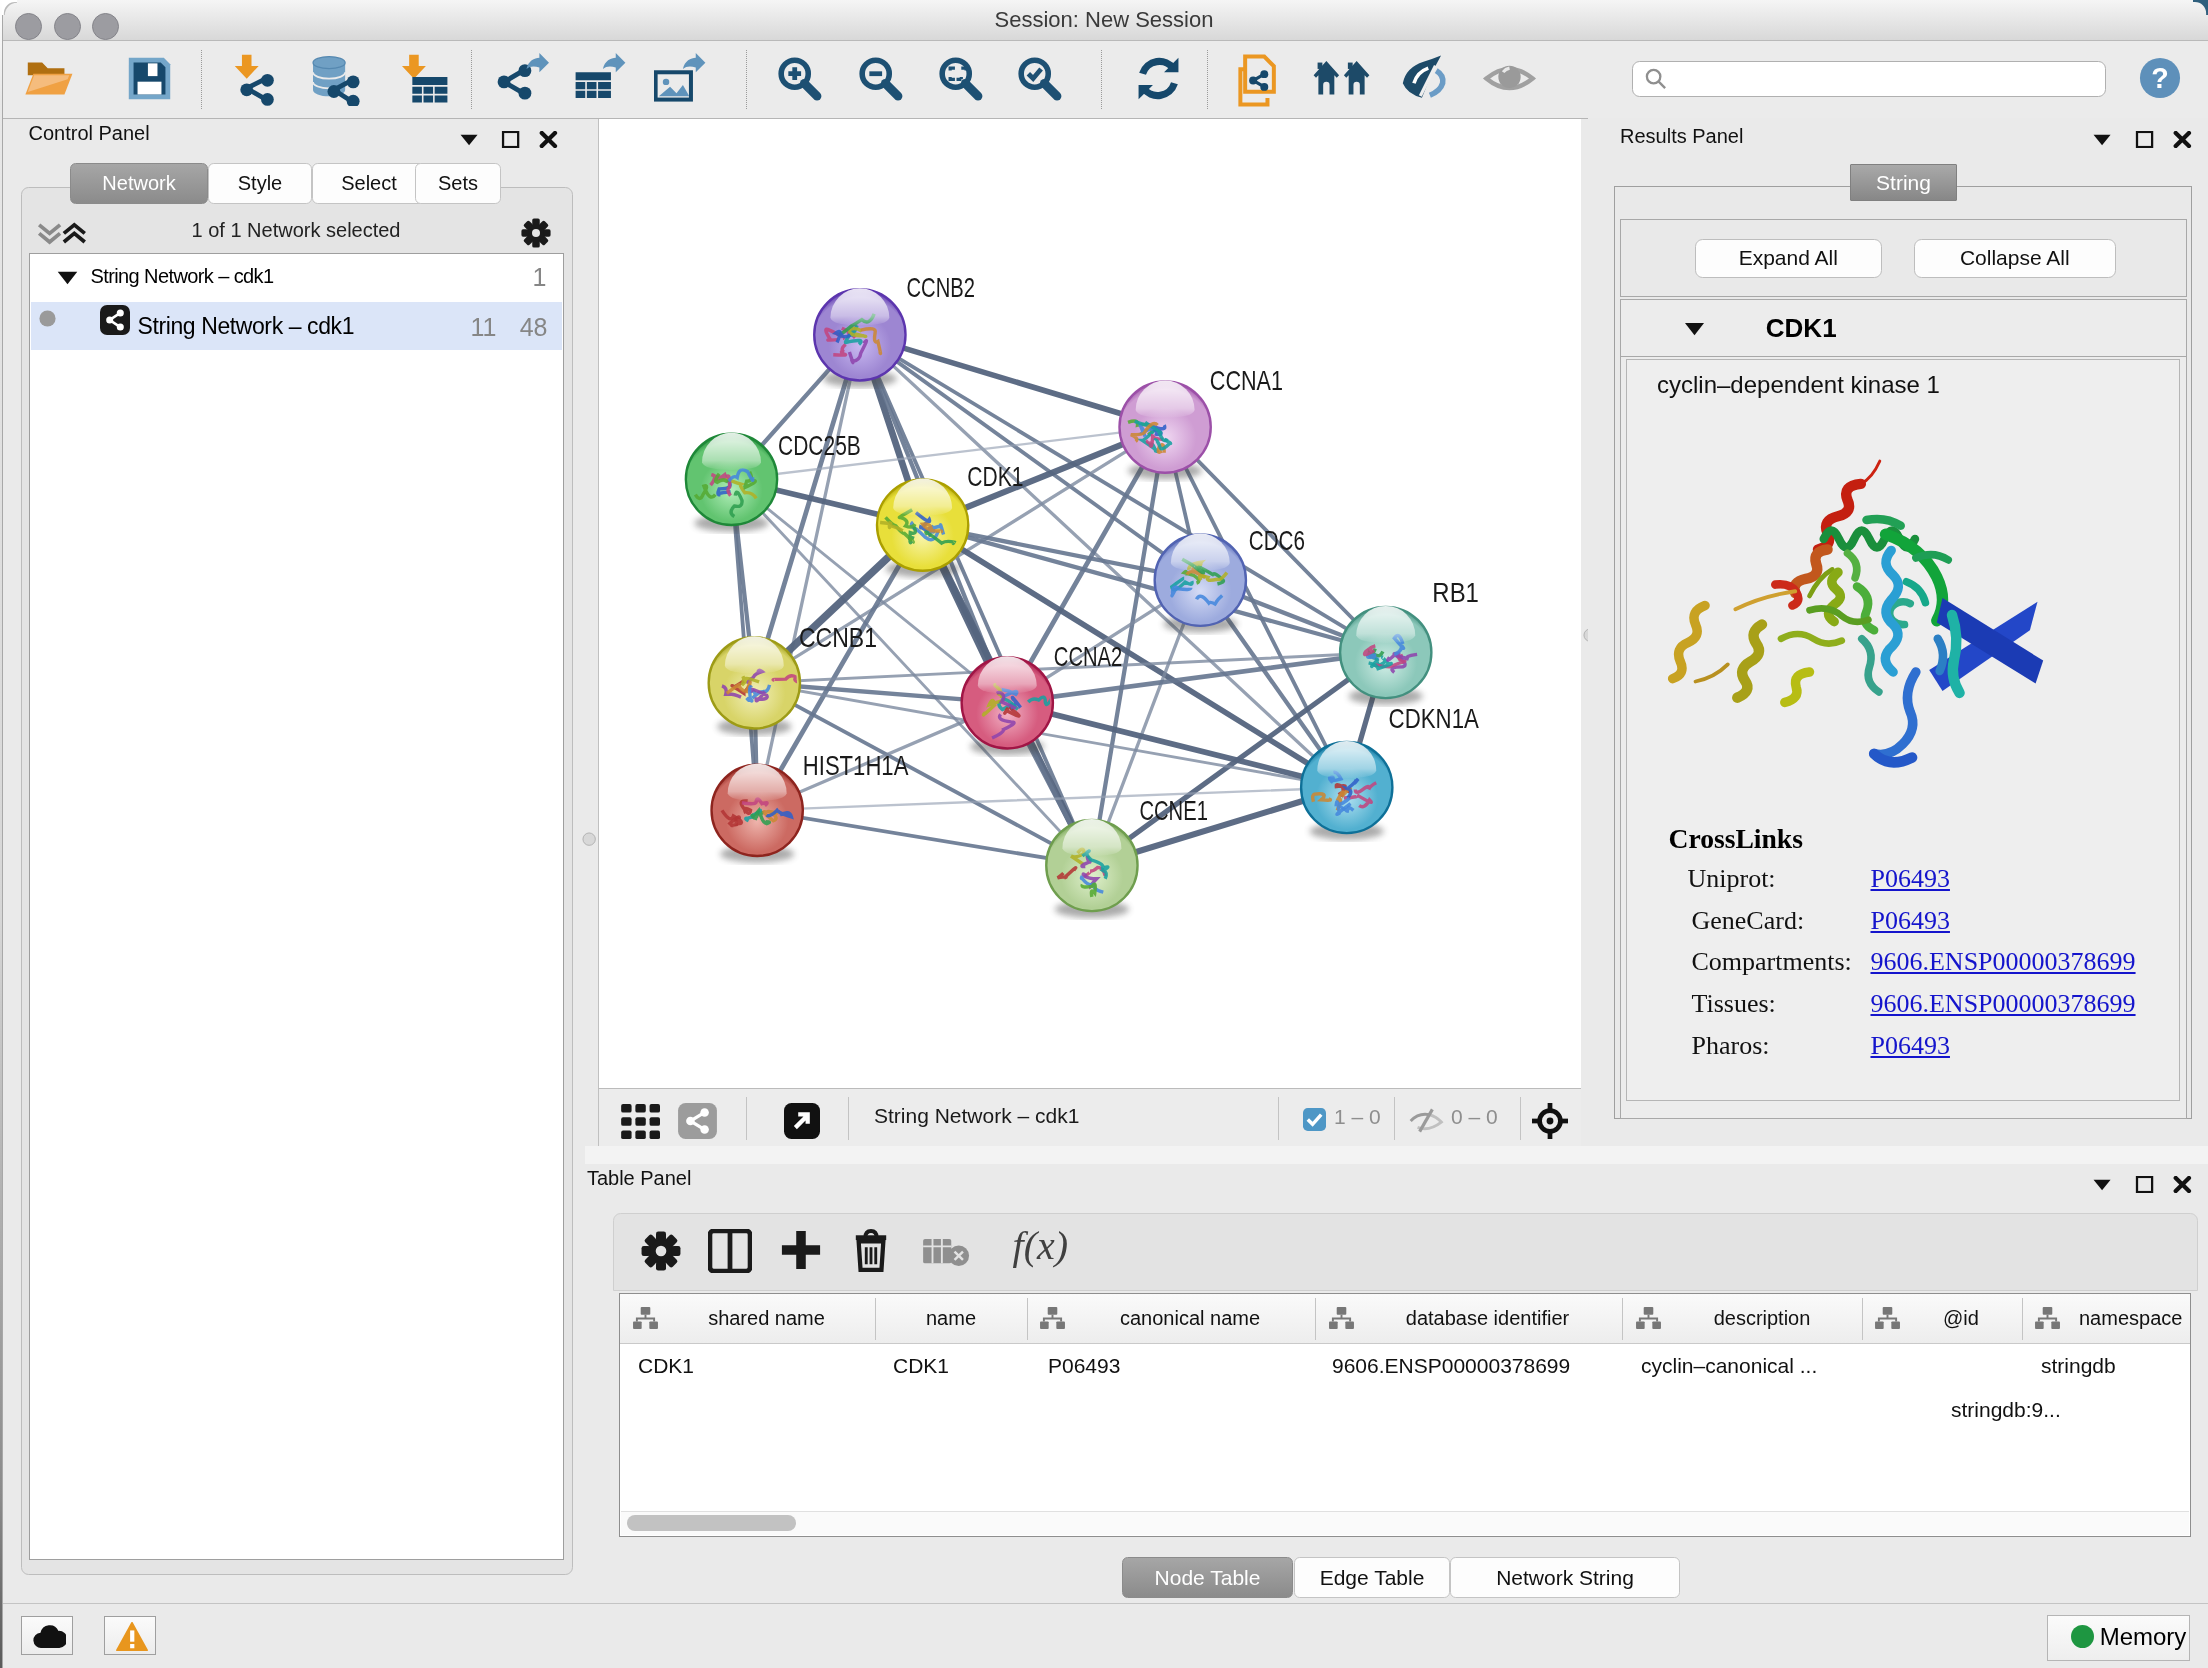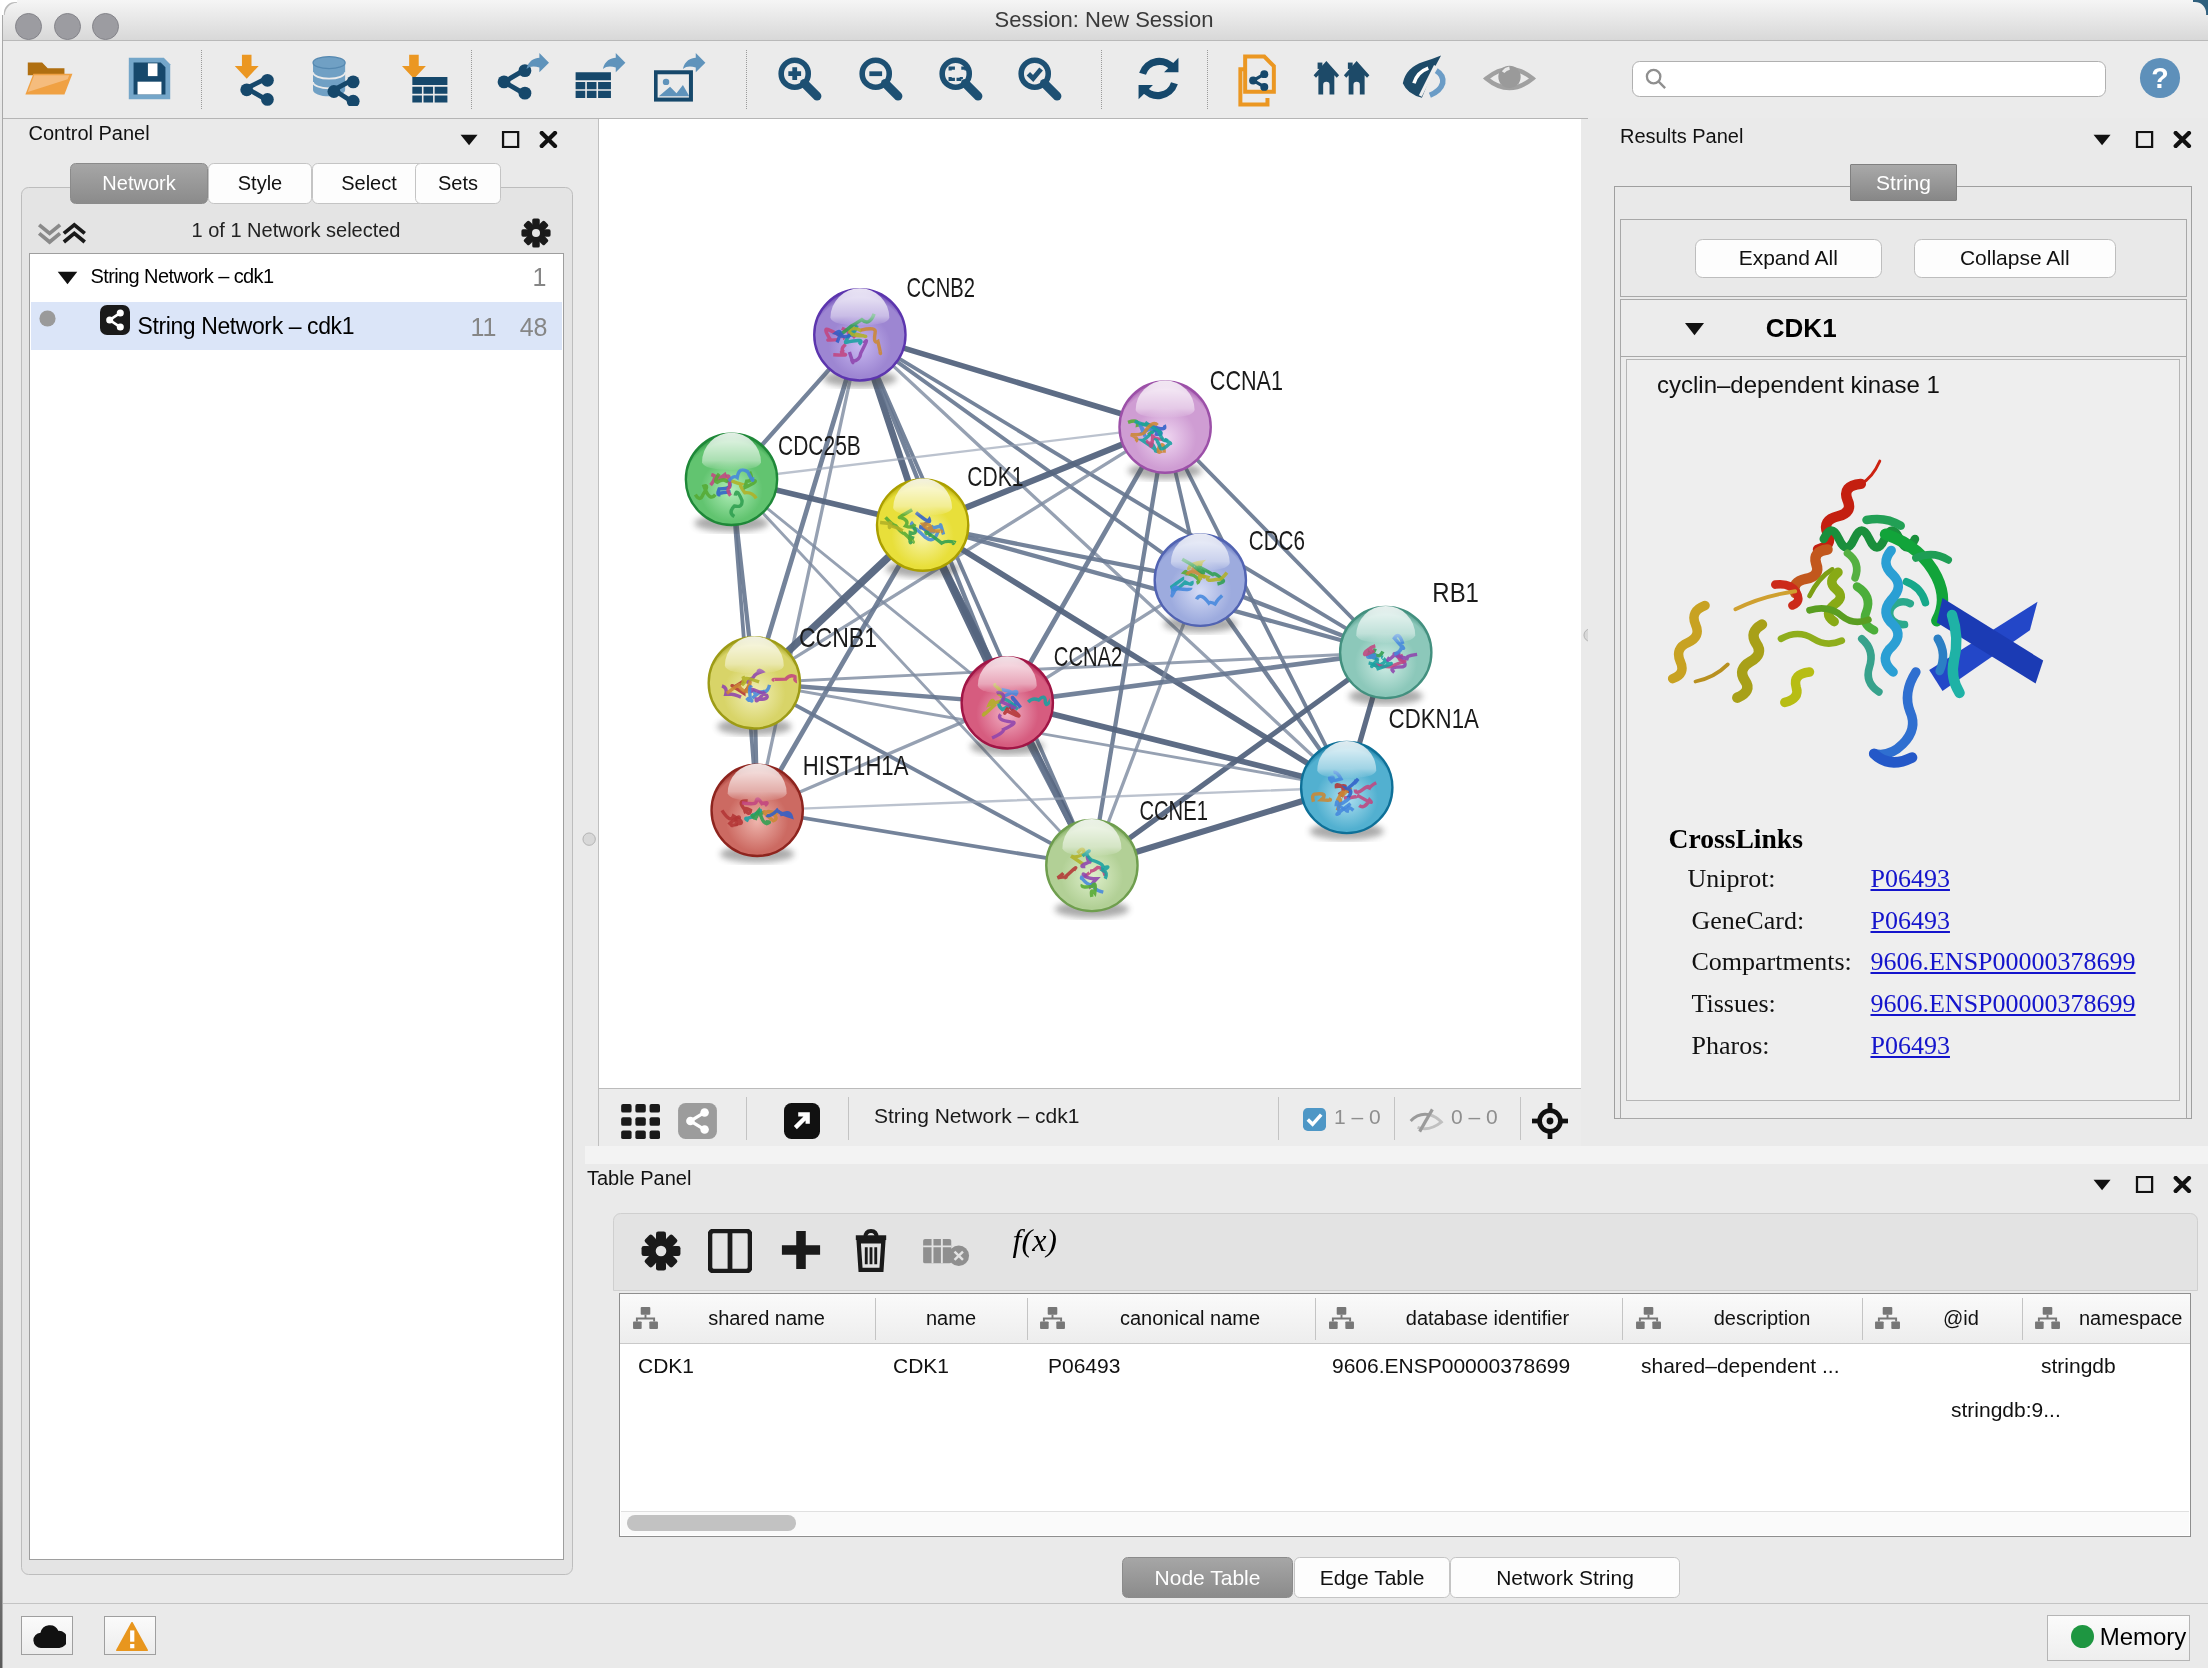--- a/index.html
+++ b/index.html
@@ -830,21 +830,21 @@
       <path d="M15 20 v18 M20 20 v18 M25 20 v18" stroke="#1a1a1a" stroke-width="3"></path>
     </svg>
     <svg class="abs" style="left:309px;top:23px;" width="49" height="30" viewBox="0 0 52 32">
       <g fill="#8f8f8f">
           <rect x="0" y="2" width="30" height="26" rx="2"></rect>
           <path d="M0 10 h30 M10 2 v26 M20 2 v26" stroke="#e3e3e3" stroke-width="2"></path>
         </g>
       <circle cx="38" cy="20" r="11" fill="#8f8f8f"></circle>
       <path d="M33.5 15.5 l9 9 M42.5 15.5 l-9 9" stroke="#e3e3e3" stroke-width="2.6"></path>
     </svg>
-    <div class="abs serif" style="left:399px;top:7.6px;font-size:32px;font-style:italic;color:#000000;">f(x)</div>
+    <div class="abs serif" style="left:399px;top:7.6px;font-size:40px;font-style:italic;color:#404040;">f(x)</div>
   </div>
   <div id="tp-table">
     <div id="tp-header">
       <div class="colsep" style="left:255px;"></div>
         <div class="colsep" style="left:407px;"></div>
         <div class="colsep" style="left:695px;"></div>
         <div class="colsep" style="left:1002px;"></div>
         <div class="colsep" style="left:1242px;"></div>
         <div class="colsep" style="left:1402px;"></div>
       <svg class="abs" style="left:13.3px;top:13.3px;" width="25" height="23" viewBox="0 0 26 24">
@@ -900,21 +900,21 @@
             <rect x="17" y="15" width="9" height="8" rx="1"></rect>
             <path d="M13 8 v4 M4 15 v-3 h18 v3" stroke="#777" stroke-width="2" fill="none"></path>
           </g>
         </svg>
       <div class="hdrcell" style="left:1459px;width:143px;text-align:left;">namespace</div>
     </div>
     <div class="rowcell" style="left:18px;">CDK1</div>
     <div class="rowcell" style="left:273px;">CDK1</div>
     <div class="rowcell" style="left:428px;">P06493</div>
     <div class="rowcell" style="left:712px;">9606.ENSP00000378699</div>
-    <div class="rowcell" style="left:1021px;">shared–dependent ...</div>
+    <div class="rowcell" style="left:1021px;">cyclin–canonical ...</div>
     <div class="rowcell" style="left:1331px;margin-top:44px;">stringdb:9...</div>
     <div class="rowcell" style="left:1421px;">stringdb</div>
     <div id="tp-hscroll">
         <div id="tp-thumb"></div>
       </div>
   </div>
   <div class="btab tabsel" style="left:537px;width:169px;">Node Table</div>
   <div class="btab" style="left:709px;width:154px;">Edge Table</div>
   <div class="btab" style="left:865px;width:228px;">Network String</div>
 </div>

